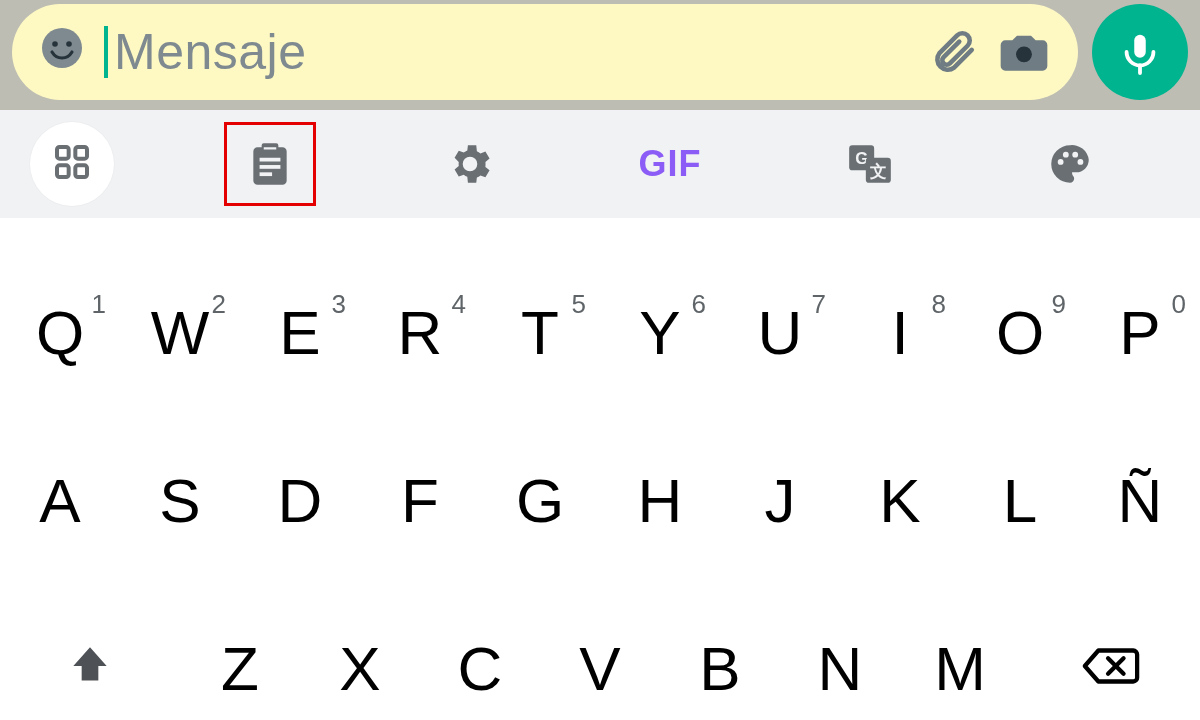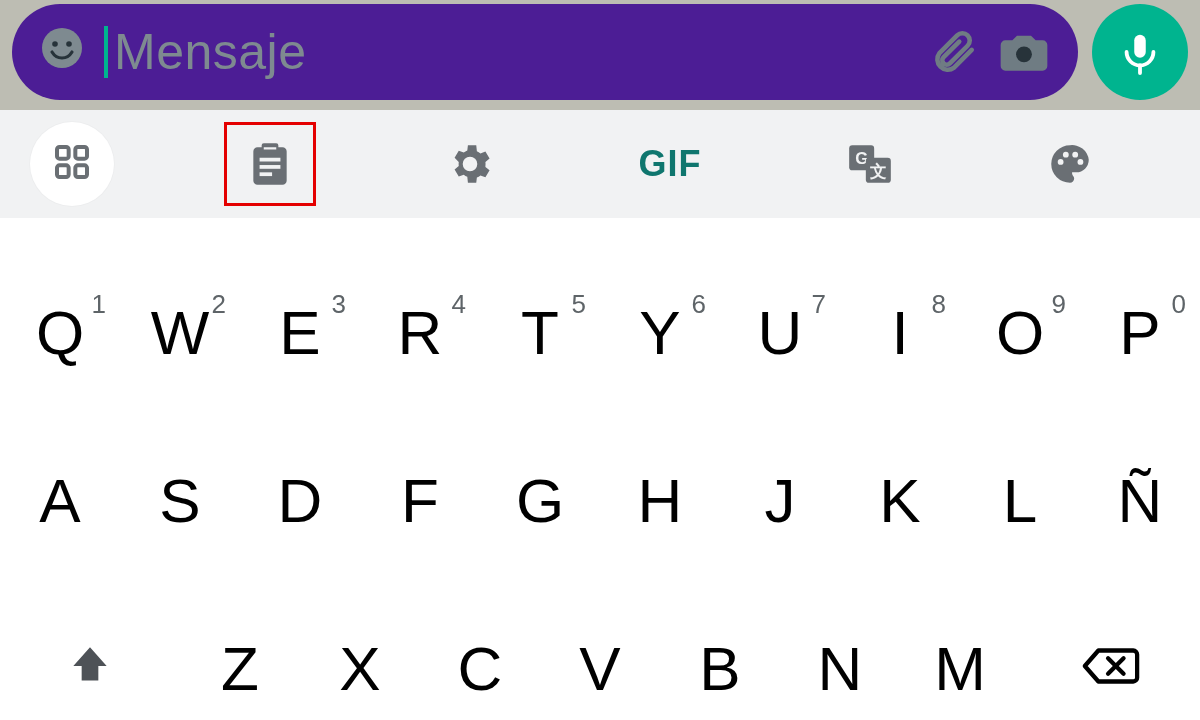--- a/index.html
+++ b/index.html
@@ -4,21 +4,21 @@
 <style>
   * { box-sizing: border-box; margin: 0; padding: 0; }
   html, body { width: 1200px; height: 720px; overflow: hidden; font-family: Arial, Helvetica, sans-serif; }
   body { background: #bdbdb3; }
 
   
   .chat-area { padding: 4px 12px 10px 12px; display: flex; align-items: center; gap: 14px; }
   .input-pill {
     flex: 1;
     height: 96px;
-    background: #4c1d95;
+    background: #fef9c3;
     border-radius: 48px;
     display: flex;
     align-items: center;
     padding: 0 26px;
     gap: 18px;
   }
   .emoji-icon { color: #7e8a90; font-size: 48px; line-height: 1; }
   .msg-input {
     flex: 1;
     position: relative;
@@ -51,21 +51,21 @@
   .tool-slot { flex:1; display:flex; align-items:center; justify-content:center; }
   .tool-slot.first { flex: 0 0 140px; justify-content:flex-start; }
   .grid-btn {
     width: 84px; height: 84px; border-radius: 50%; background:#ffffff;
     display:flex; align-items:center; justify-content:center; color:#6a6f74;
     box-shadow: 0 0 0 1px rgba(0,0,0,0.02);
   }
   .grid-btn svg { width:40px; height:40px; }
   .tool-icon { color:#6a6f74; display:flex; align-items:center; justify-content:center; }
   .tool-icon svg { width:50px; height:50px; }
-  .gif-label { font-weight:800; font-size:36px; color:#0f766e; letter-spacing:1px; }
+  .gif-label { font-weight:800; font-size:36px; color:#8b5cf6; letter-spacing:1px; }
   .highlight-box {
     border: 3px solid #e40000;
     padding: 14px 18px;
   }
 
   
   .keyboard { background:#ffffff; padding-top: 30px; }
   .krow { display:flex; height:168px; align-items:center; }
   .krow .key { flex:1; position:relative; text-align:center; }
   .key .letter { font-size:62px; font-weight:400; color:#000; font-family: Arial, sans-serif; }

